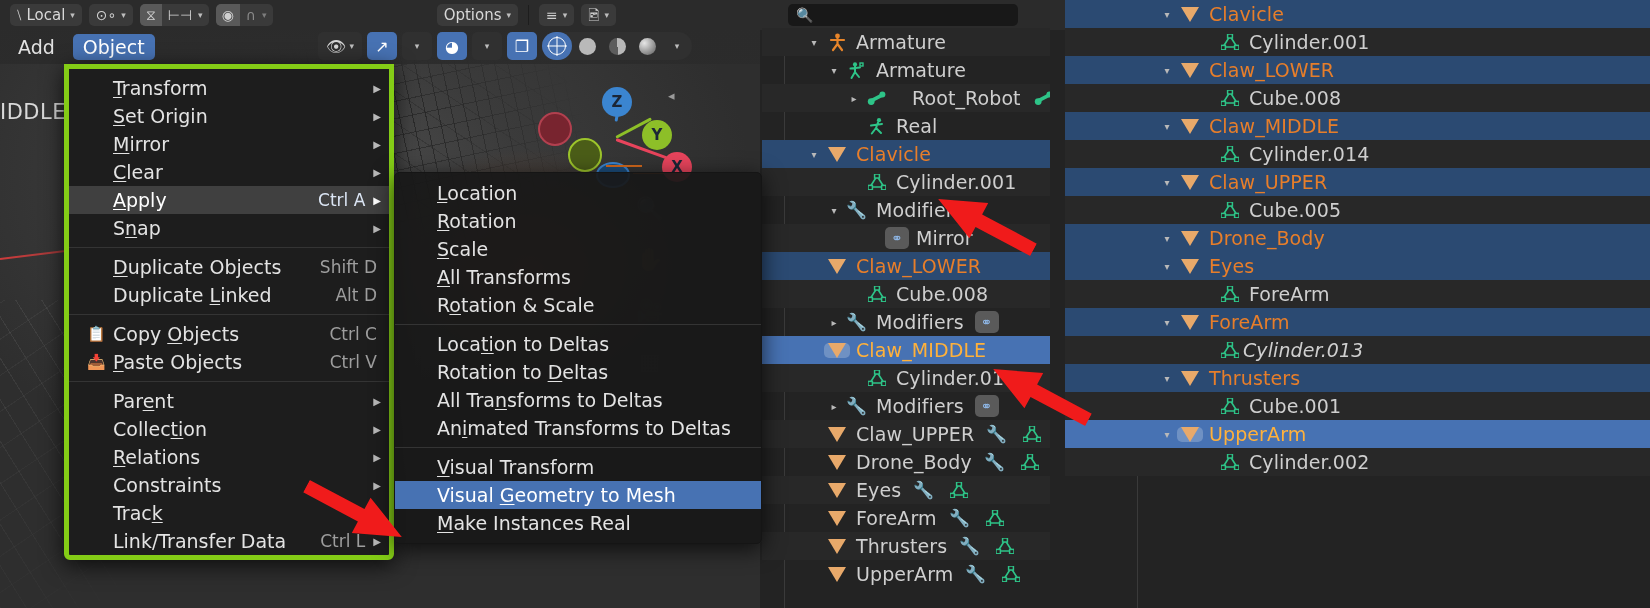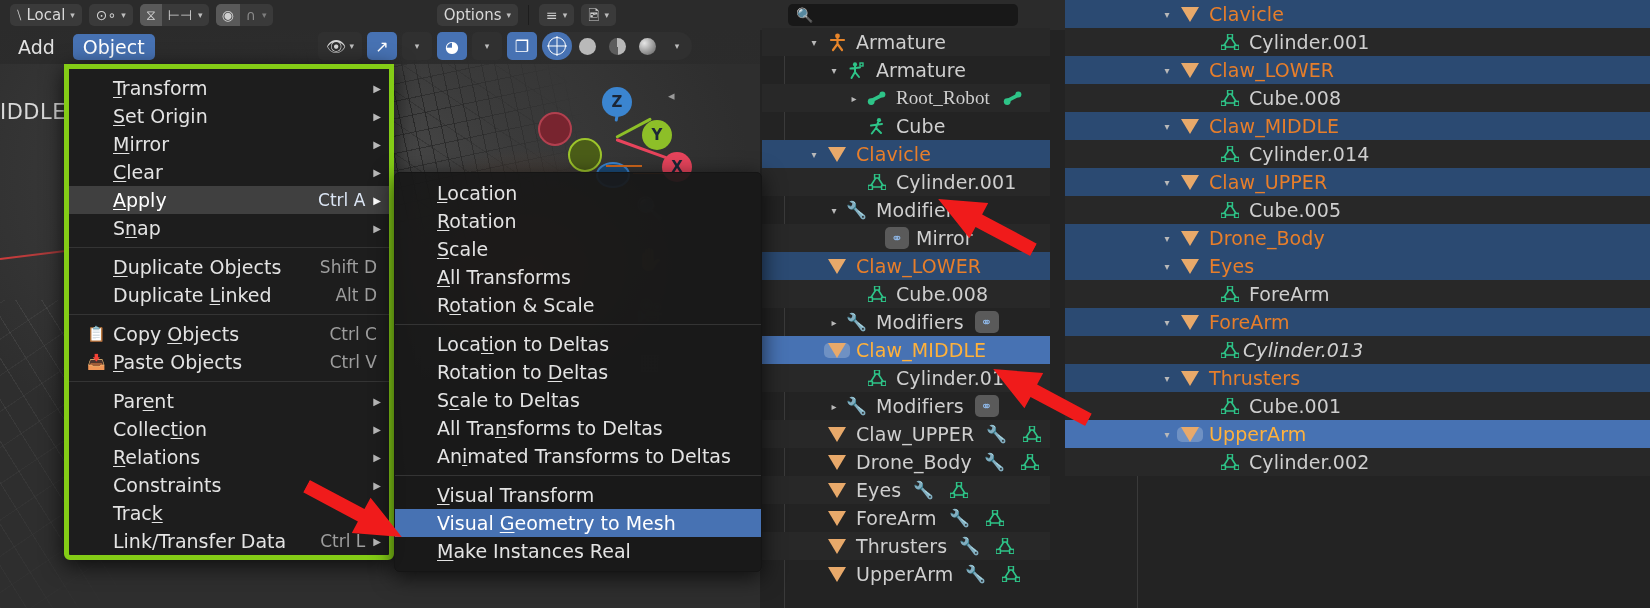--- a/index.html
+++ b/index.html
@@ -470,23 +470,20 @@
         <span>R<span class="ul">o</span>tation &amp; Scale</span>
       </div>
       <div class="msep"></div>
       <div class="si">
         <span>Loca<span class="ul">ti</span>on to Deltas</span>
       </div>
       <div class="si">
         <span>Rotation to <span class="ul">D</span>eltas</span>
       </div>
       <div class="si">
-        <span>S<span class="ul">c</span>ale to Deltas</span>
-      </div>
-      <div class="si">
         <span>All Tra<span class="ul">n</span>sforms to Deltas</span>
       </div>
       <div class="si">
         <span>An<span class="ul">i</span>mated Transforms to Deltas</span>
       </div>
       <div class="msep"></div>
       <div class="si">
         <span><span class="ul">V</span>isual Transform</span>
       </div>
       <div class="si hl">
@@ -525,41 +522,41 @@
       <div class="orow alt">
         <span class="ind" style="width: 82px;"></span>
         <span class="disc">▸</span>
         <span class="ico-box">
           <svg width="20" height="16" viewBox="0 0 20 16">
             <circle cx="4.2" cy="11.6" r="3.4" fill="#2ec488"></circle>
             <circle cx="15.4" cy="4.4" r="3" fill="#2ec488"></circle>
             <path d="M5 10.4 L14.6 5.4" stroke="#2ec488" stroke-width="3.6" stroke-linecap="round"></path>
           </svg>
         </span>
-        <span class="lbl" style="margin-left: 6px; font-family: Liberation Serif, serif;">Root_Robot</span>
+        <span class="lbl" style="margin-left: 22px;">Root_Robot</span>
         <span class="row-icons">
           <span class="ico-box">
             <svg width="20" height="16" viewBox="0 0 20 16">
               <circle cx="4.2" cy="11.6" r="3.4" fill="#2ec488"></circle>
               <circle cx="15.4" cy="4.4" r="3" fill="#2ec488"></circle>
               <path d="M5 10.4 L14.6 5.4" stroke="#2ec488" stroke-width="3.6" stroke-linecap="round"></path>
             </svg>
           </span>
         </span>
       </div>
       <div class="orow">
         <span class="ind" style="width: 82px;"></span>
         <span class="disc empty">▸</span>
         <span class="ico-box">
           <svg width="19" height="19" viewBox="0 0 19 19">
             <circle cx="11" cy="3.2" r="2.1" fill="#2ec488"></circle>
             <path d="M10 5.6 L8 11 M3 8.6 L14 7 M8 11 L3.8 16.5 M8 11 L13 16" stroke="#2ec488" stroke-width="2" fill="none" stroke-linecap="round"></path>
           </svg>
         </span>
-        <span class="lbl" style="margin-left: 6px;">Cube</span>
+        <span class="lbl" style="margin-left: 6px;">Real</span>
       </div>
       <div class="orow sel">
         <span class="ind" style="width: 42px;"></span>
         <span class="disc">▾</span>
         <span class="ico-box">
           <span class="tri-obj"></span>
         </span>
         <span class="lbl orange" style="margin-left: 6px;">Clavicle</span>
       </div>
       <div class="orow alt">

